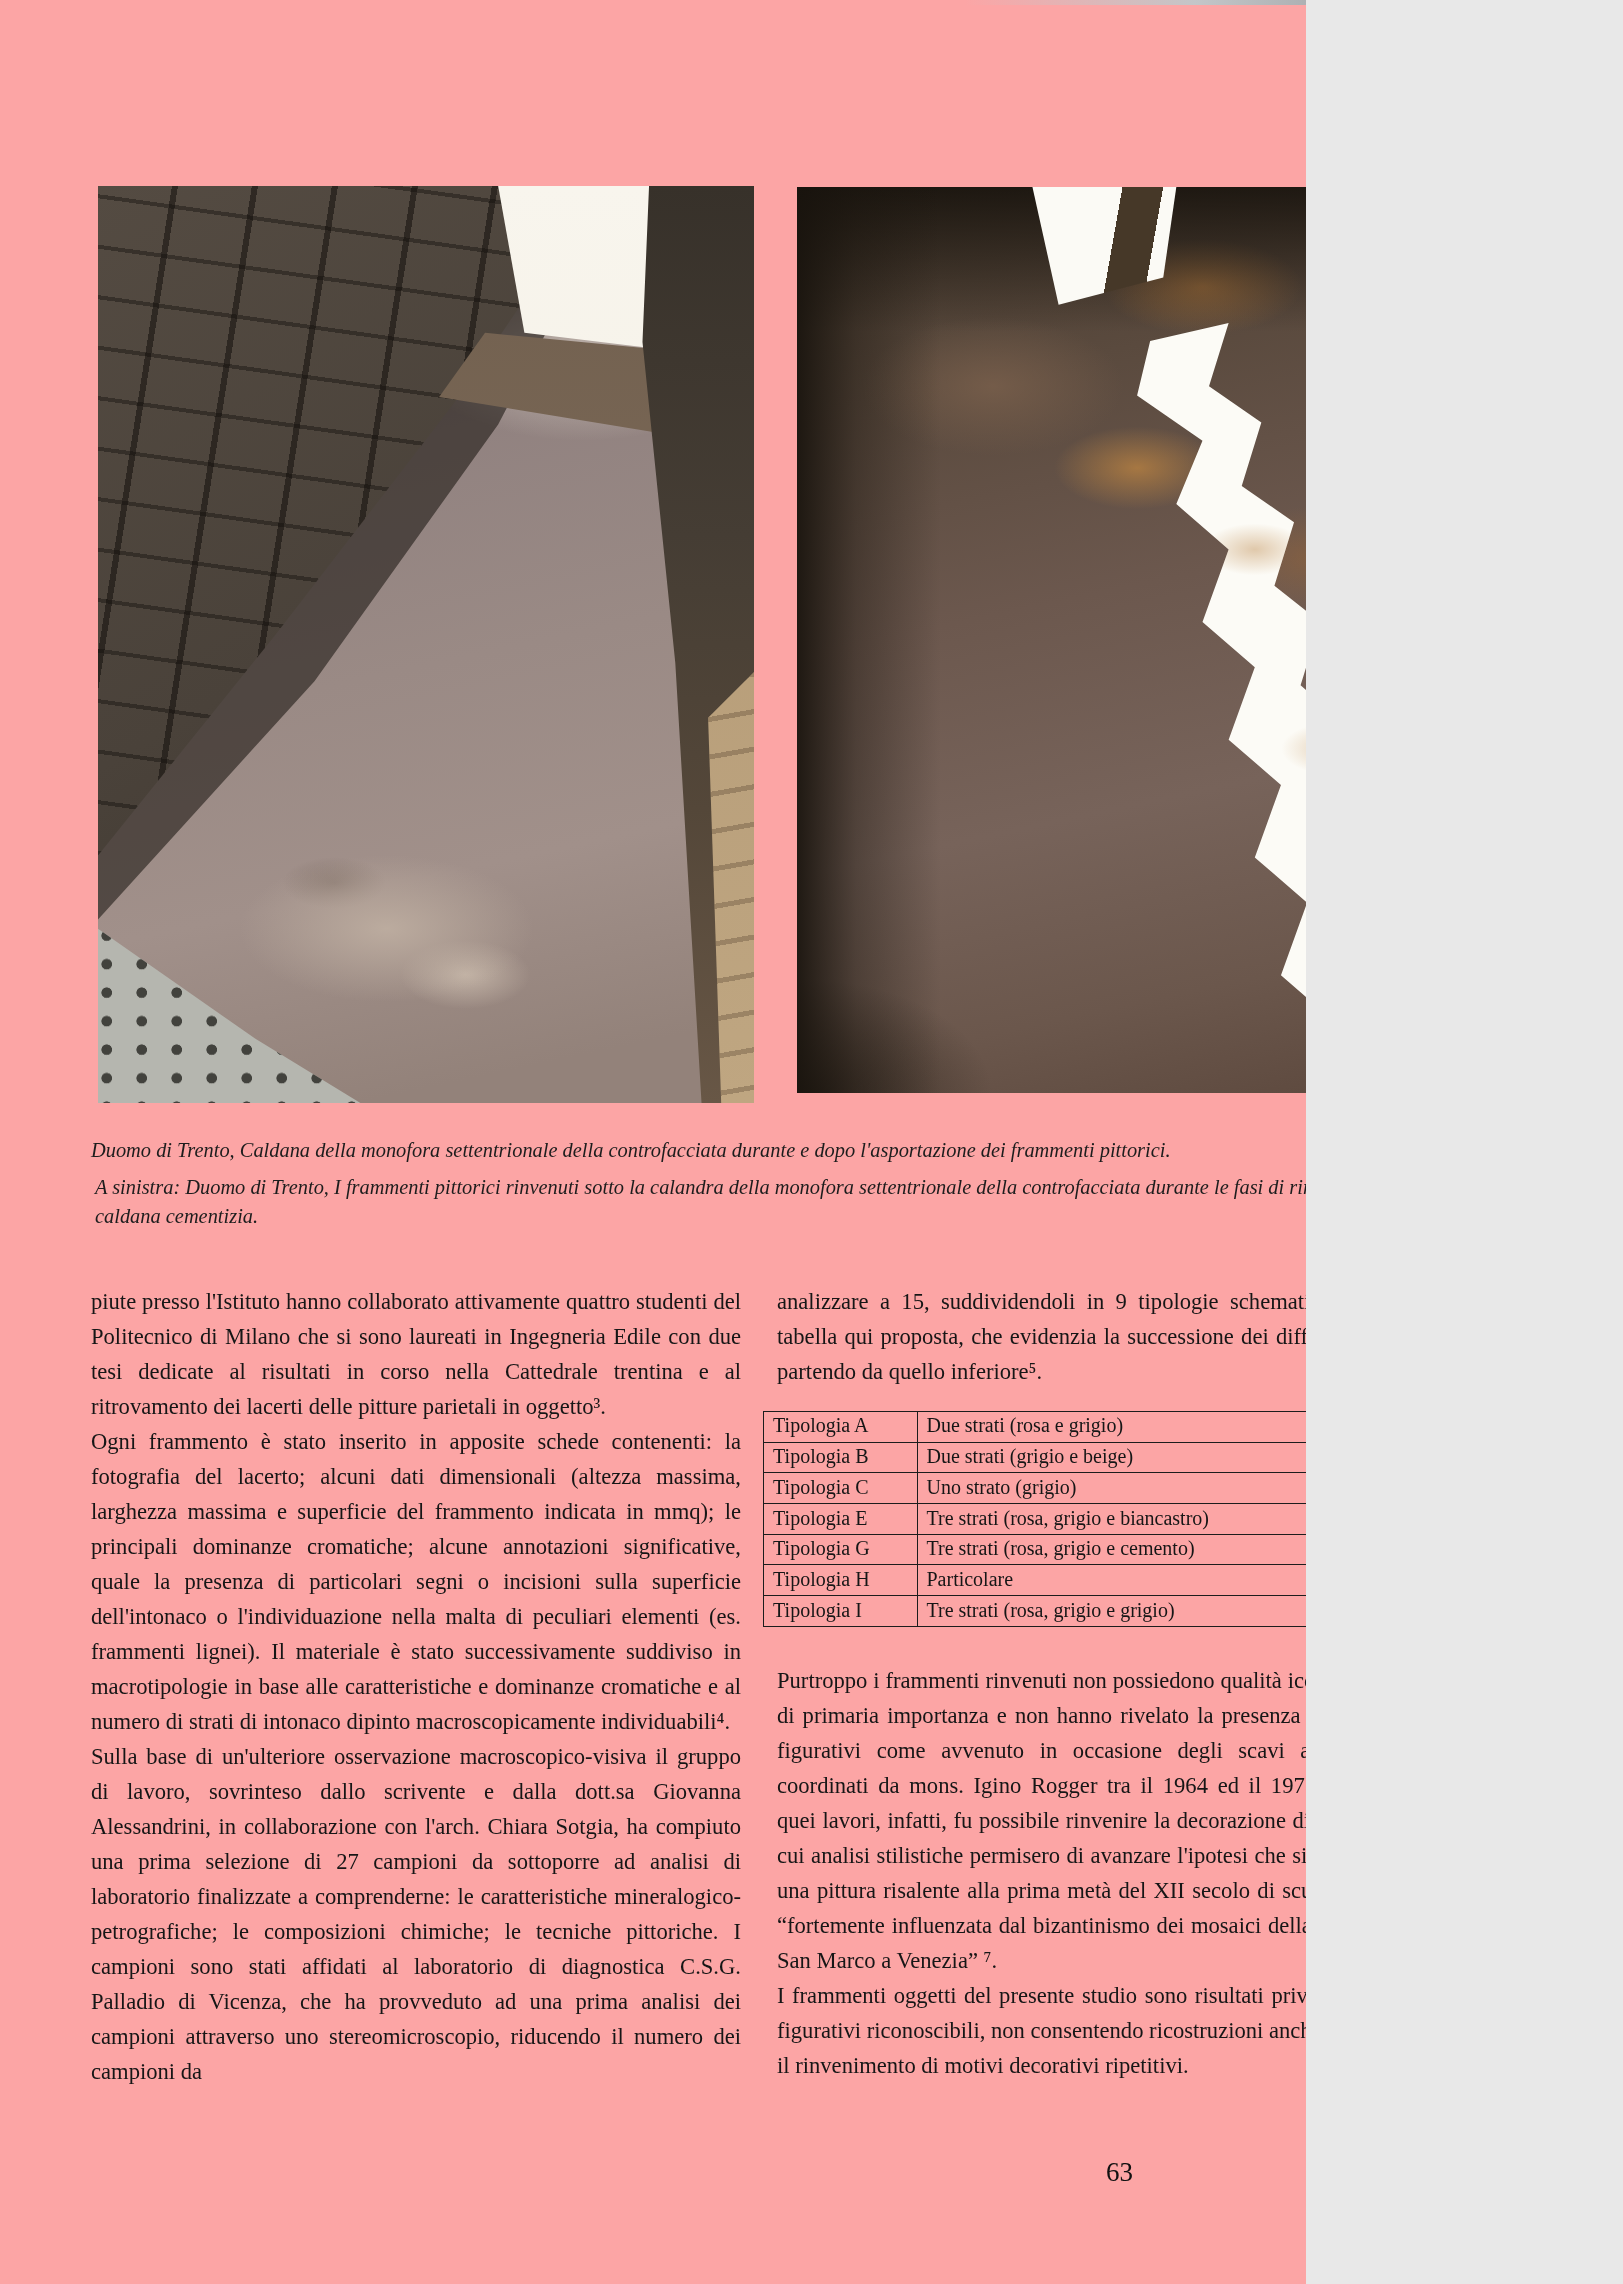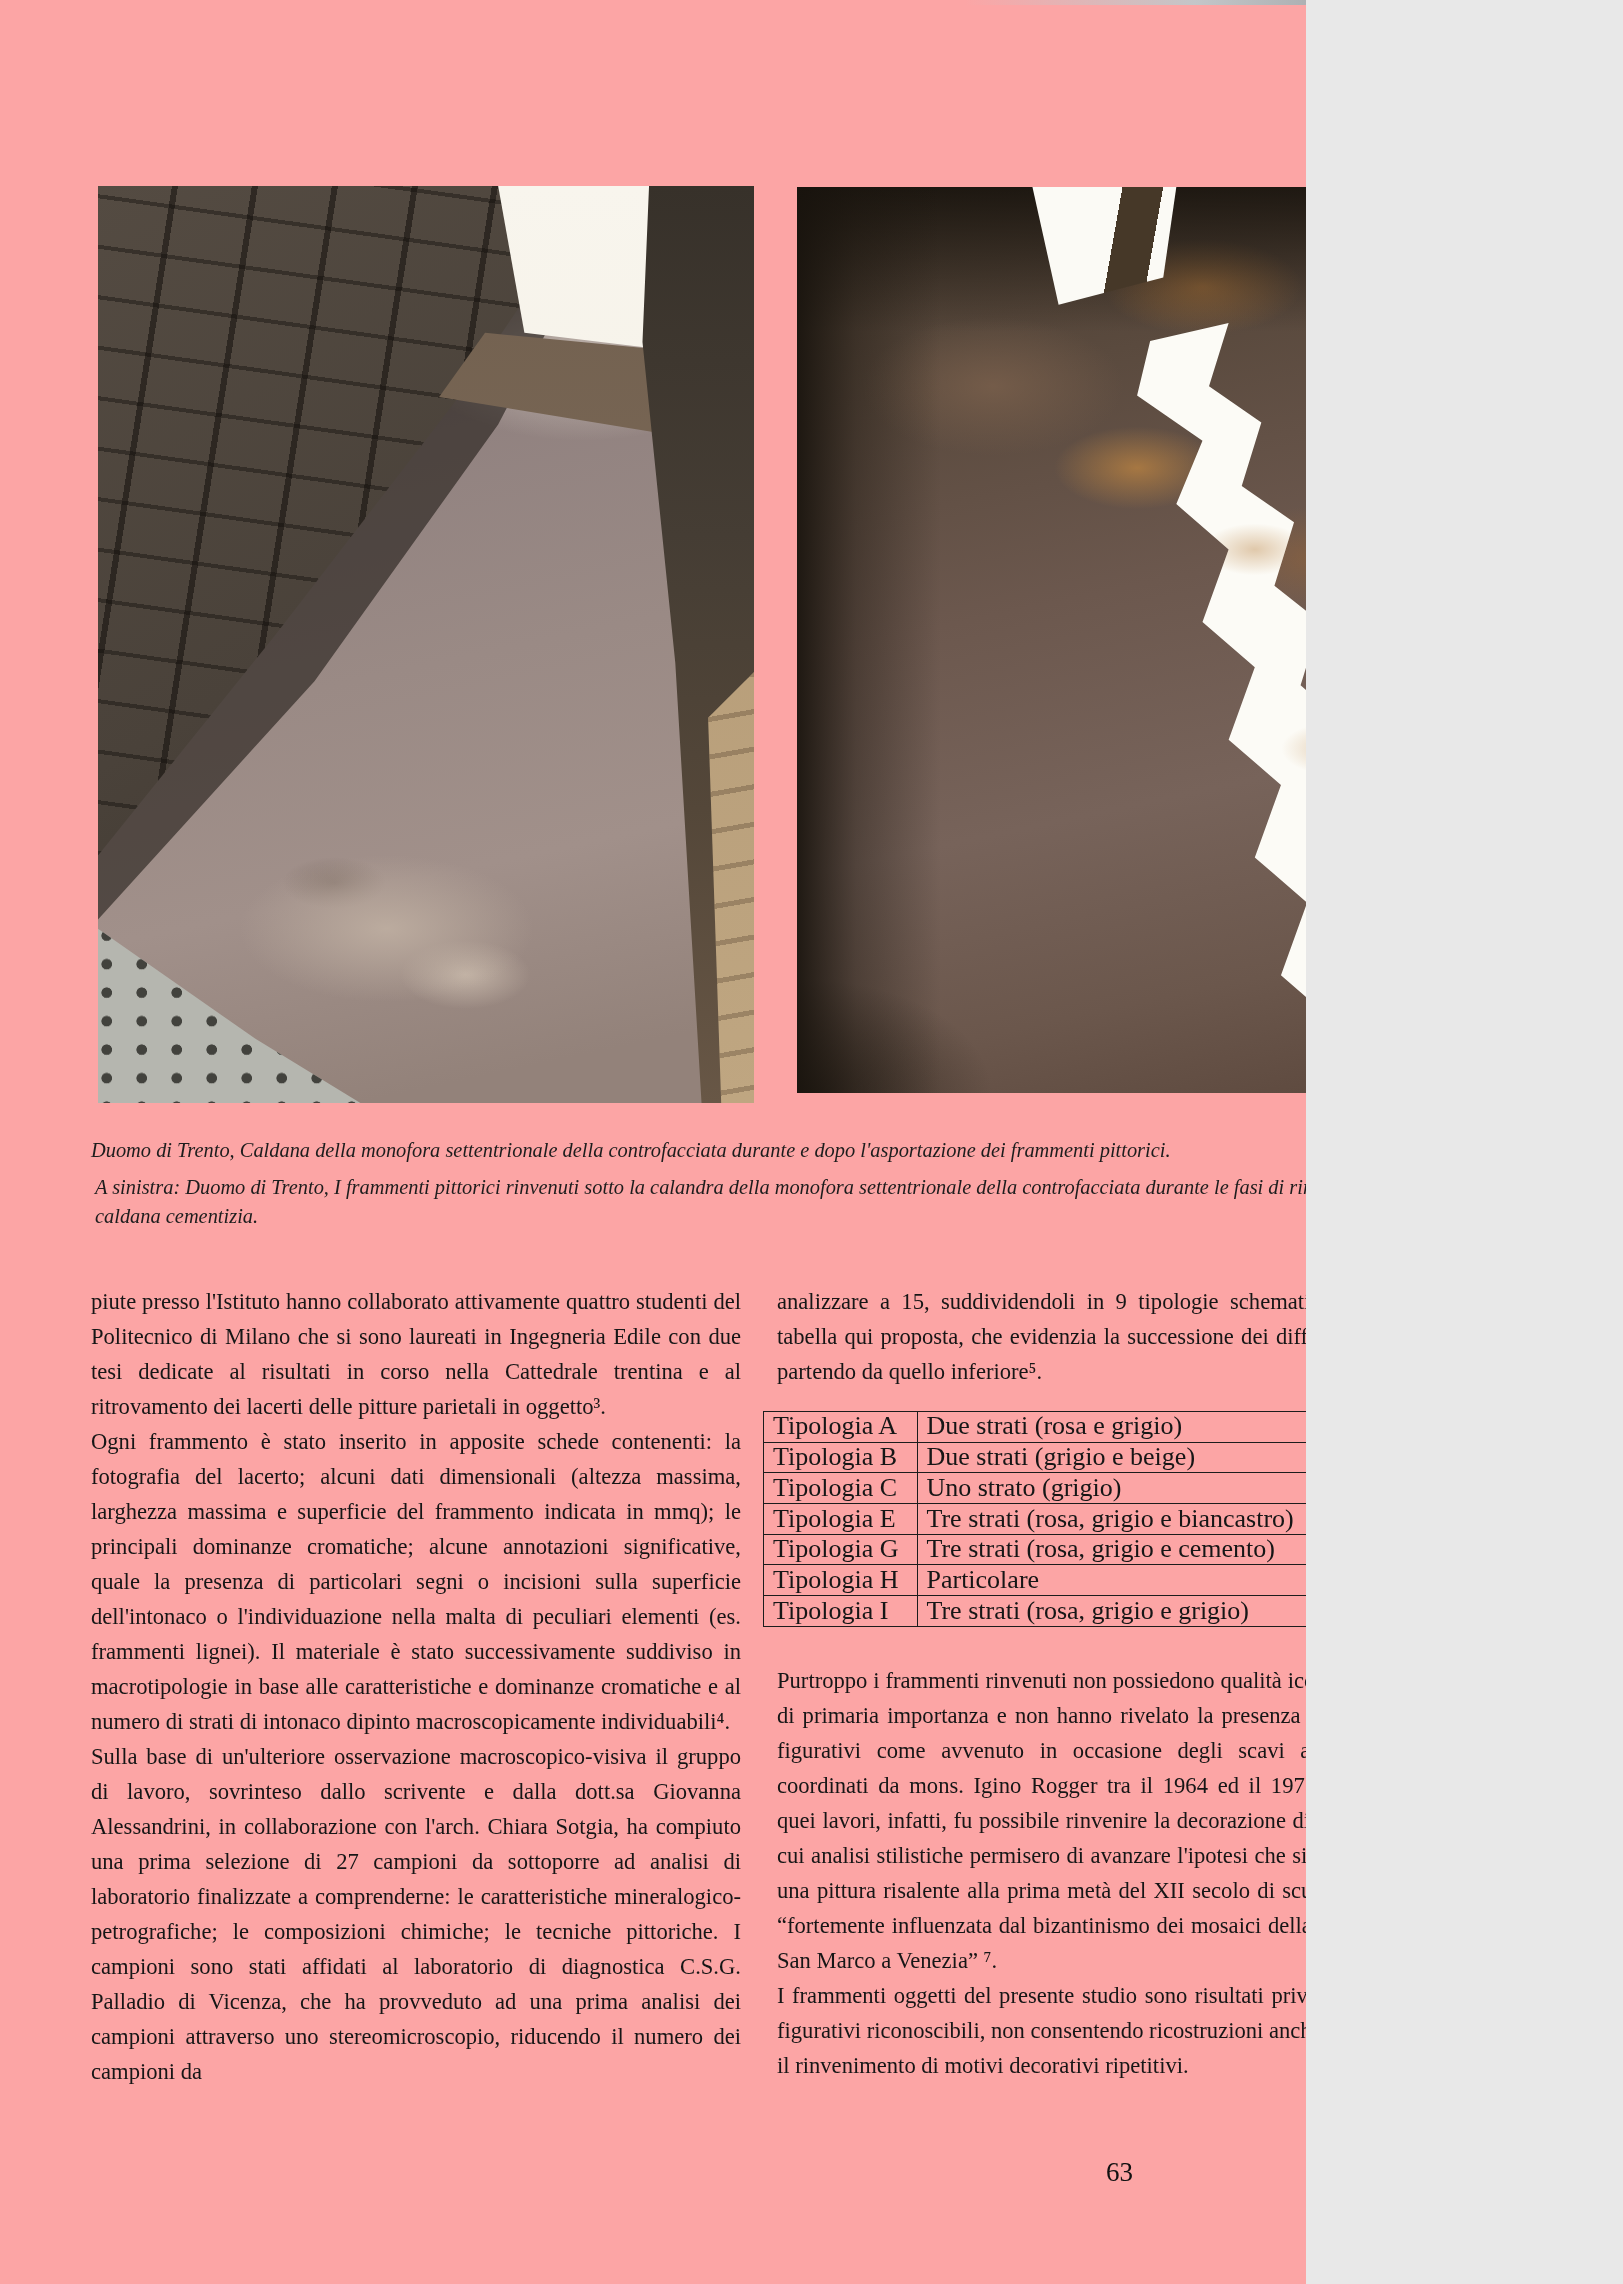--- a/index.html
+++ b/index.html
@@ -119,21 +119,21 @@
   .col-left  { left:91px;  width:650px; }
   .col-right { left:777px; width:635px; }
 
   table.tipologie {
     border-collapse:collapse; table-layout:fixed;
     width:646px; margin:22px 0 36px -13.6px;
     border:1.9px solid #1c1c1c;
   }
   table.tipologie td {
     border:1.2px solid #1c1c1c; height:26px;
-    font-size:26px; line-height:23.5px; padding:1.2px 8.7px 2.5px 8.7px;
+    font-size:20px; line-height:23.5px; padding:1.2px 8.7px 2.5px 8.7px;
     white-space:nowrap; overflow:hidden;margin-top:48px;
   }
   td.tip-col { width:135px; }
 
   .page-number {
     position:absolute; top:2157px; right:173px;
     font-size:27px; line-height:30px; color:#111;
   }
 </style>
 </head>

